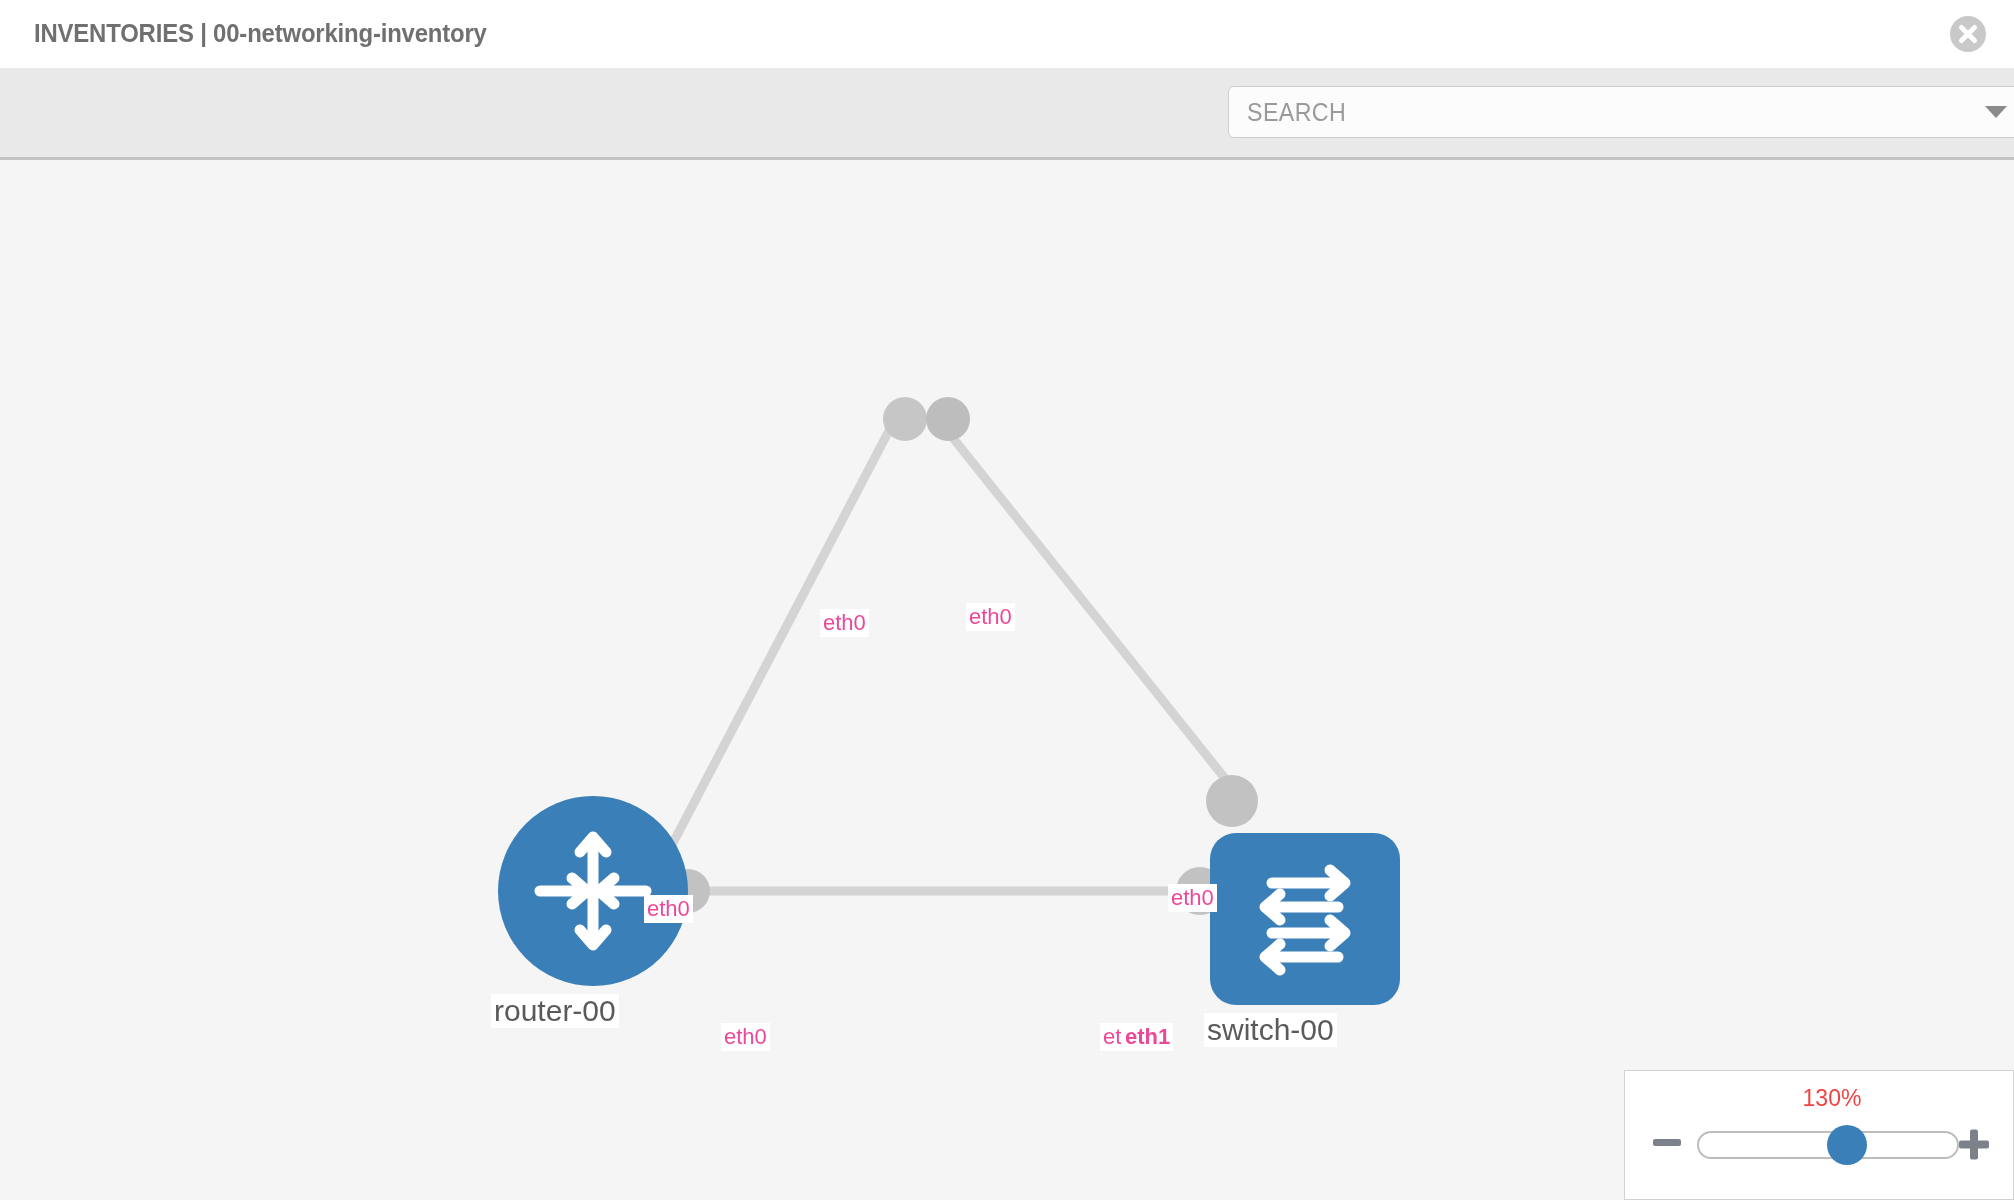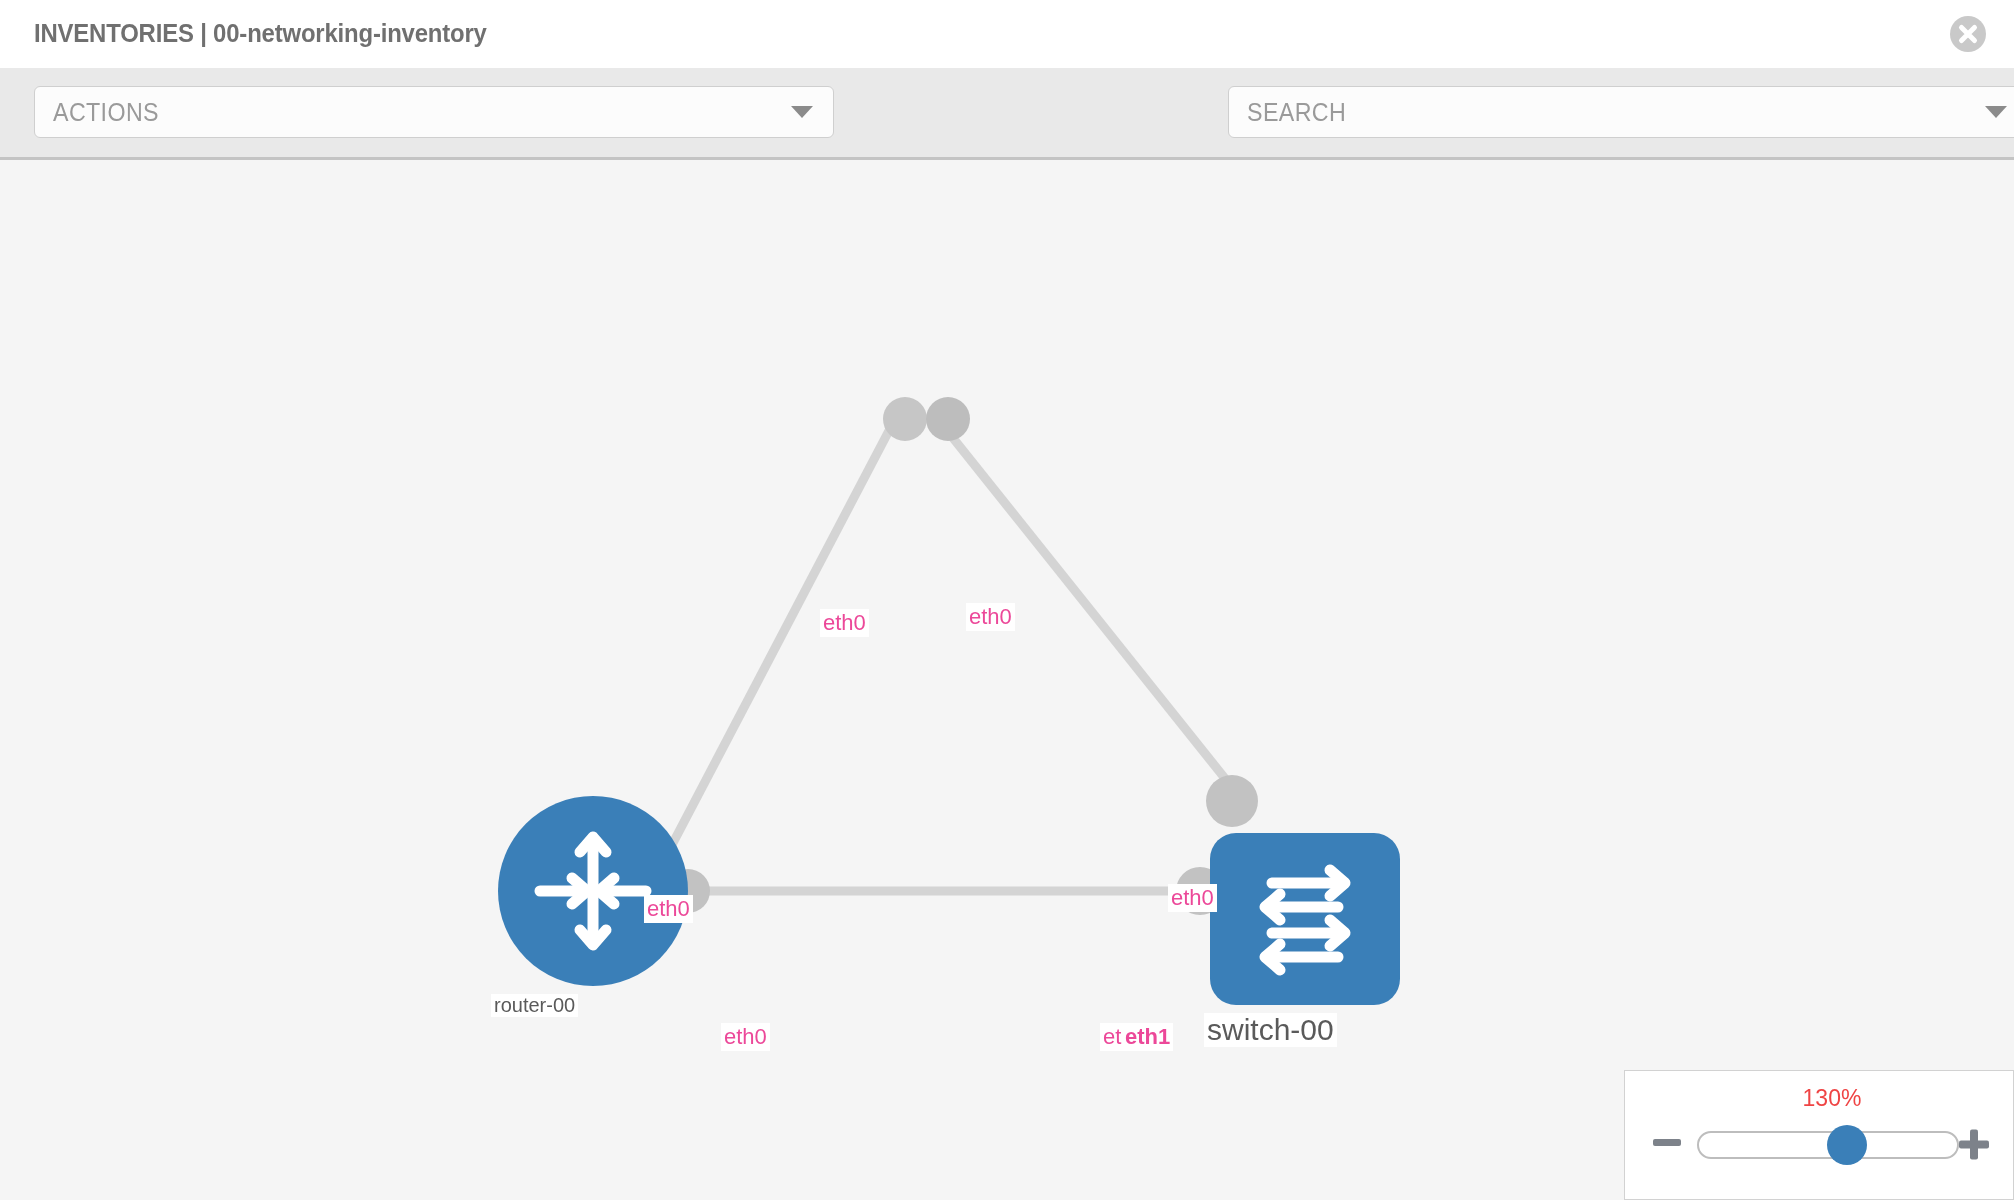--- a/index.html
+++ b/index.html
@@ -121,24 +121,20 @@
     <div class="header-title">INVENTORIES | 00-networking-inventory</div>
     <div class="close-btn">
       <svg width="36" height="36" viewBox="0 0 36 36" aria-hidden="true">
         <path d="M11.5 11.5 L24.5 24.5 M24.5 11.5 L11.5 24.5" stroke="#ffffff" stroke-width="5" stroke-linecap="round"></path>
       </svg>
     </div>
   </div>
 
   <div class="toolbar">
 
-    <div class="field" id="actions-field">
-      <div class="ph">ACTIONS</div>
-      <div class="caret"></div>
-    </div>
 
     <div class="tool-icon" id="wrench-btn">
       <svg width="46" height="46" viewBox="0 0 46 46" aria-hidden="true">
         <g transform="rotate(8 23 23)" fill="#7d828a">
           <path d="M32.5 7.5 a10.5 10.5 0 1 0 5.2 13.6 l-5.0 -2.3 a5.2 5.2 0 1 1 -2.5 -6.6 z"></path>
           <rect x="9.5" y="24.5" width="19" height="7.2" rx="3.0" transform="rotate(45 19 28)"></rect>
           <circle cx="11.5" cy="35.5" r="3.4"></circle>
         </g>
       </svg>
     </div>
@@ -192,21 +188,21 @@
               <path d="M54 106 L67 121 L80 106"></path>
 
             <path d="M120 67 H74"></path>
               <path d="M88 54 L73 67 L88 80"></path>
 
             <path d="M14 67 H60"></path>
               <path d="M46 54 L61 67 L46 80"></path>
           </g>
         </svg>
       </div>
-      <div class="node-label" style="left:-7px;top:198px;font-size:20px;">router-00</div>
+      <div class="node-label" style="left:-7px;top:198px;font-size:30px;">router-00</div>
     </div>
 
     <div class="node" id="switch-node" style="left:1210px;top:672px;width:190px;height:214px;">
       <div class="node-shape"></div>
       <div class="node-icon" style="left:28px;top:20px;">
         <svg width="134" height="134" viewBox="0 0 134 134" aria-hidden="true">
           <g fill="none" stroke="#ffffff" stroke-width="11" stroke-linecap="round" stroke-linejoin="round">
             <path d="M34 30 H106"></path>
               <path d="M92 17 L107 30 L92 43"></path>
             <path d="M100 54 H28"></path>

